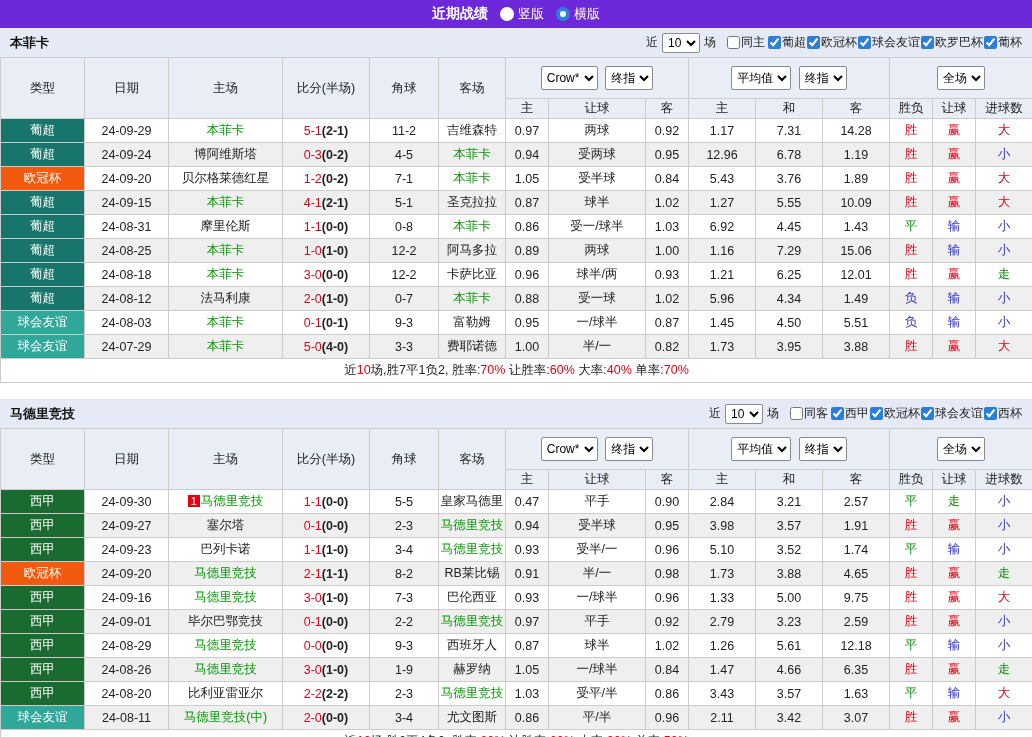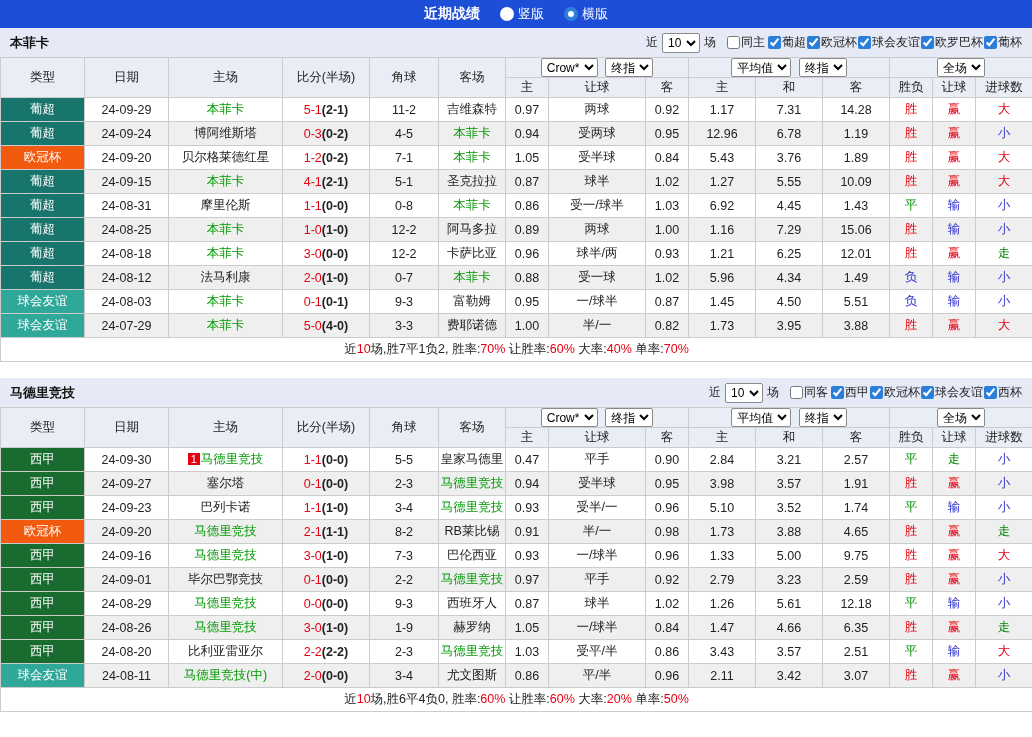--- a/index.html
+++ b/index.html
@@ -2,22 +2,22 @@
 <html><head>
 <meta charset="utf-8">
 <style>
   * { box-sizing: border-box; }
   html,body { margin:0; padding:0; }
   body {
     width:1032px; height:737px; overflow:hidden; background:#fff;
     font-family:"Liberation Sans","DejaVu Sans",sans-serif; font-size:12px; color:#222;
   }
   .topbar {
-    height:28px; background:#1d4ed8; color:#fff;
-    display:flex; align-items:center; justify-content:center; gap:20px;
+    height:28px; background:#6d28d9; color:#fff;
+    display:flex; align-items:center; justify-content:center; gap:12px;
   }
   .topbar .title { font-weight:bold; font-size:14px; }
   .radio-item { display:flex; align-items:center; gap:4px; font-size:13px; cursor:pointer; }
   .radio { width:14px; height:14px; border-radius:50%; background:#fff; display:inline-block; }
   .radio.selected { border:4px solid #2d7fd9; }
   .section-bar {
     height:29px; background:#e5eaf6; display:flex; align-items:center; padding:0 10px;
   }
   .section-bar .team { font-weight:bold; font-size:13px; color:#111; }
   .filters { margin-left:auto; display:flex; align-items:center; gap:2px; font-size:12px; color:#222; }
@@ -25,21 +25,21 @@
   select {
     font-size:12px; height:20px; border:1px solid #8a8a8a; background:#fff;
     border-radius:2px; padding:0 1px; font-family:inherit;
   }
   input[type=checkbox] { width:13px; height:13px; margin:0 1px; accent-color:#2b7fd9; }
   .cb { display:inline-flex; align-items:center; cursor:pointer; }
   .cb.same { margin-left:6px; }
   table { border-collapse:collapse; table-layout:fixed; width:1032px; border:1px solid #b5b5b5; }
   th,td { border:1px solid #ccc; text-align:center; padding:0; overflow:hidden; white-space:nowrap; }
   thead th { background:#e9edf5; font-weight:normal; font-size:12.5px; height:20px; color:#222; }
-  thead th.grp select { height:19px; margin:0 2px; }
+  thead th.grp select { height:24px; margin:8px 2px; }
   tbody td { height:24px; font-size:12.5px; }
   tr.odd td { background:#fff; }
   tr.even td { background:#efefef; }
   td.crow { background:#faf3e6; }
   td.avg  { background:#e9f3fa;text-align:center; }
   td.league { color:#fff; font-size:12.5px; }
   .focal { color:#009900; }
   .score-main { color:#e60012; }
   .score-half { color:#222;font-weight:bold; }
   .rank { background:#e60012; color:#fff; padding:0 3px; margin-right:1px; font-size:11px; }
@@ -541,21 +541,21 @@
           <td>24-08-20</td>
           <td><span>比利亚雷亚尔</span></td>
           <td><span class="score-main">2-2</span><span class="score-half">(2-2)</span></td>
           <td>2-3</td>
           <td><span class="focal">马德里竞技</span></td>
           <td class="crow">1.03</td>
           <td class="crow">受平/半</td>
           <td class="crow">0.86</td>
           <td class="avg">3.43</td>
           <td class="avg">3.57</td>
-          <td class="avg">2.51</td>
+          <td class="avg">1.63</td>
           <td class="res" style="color: rgb(0, 136, 0);">平</td>
           <td class="res" style="color: rgb(47, 47, 208);">输</td>
           <td class="res" style="color: rgb(230, 0, 18);">大</td>
         </tr>
         <tr class="even">
           <td class="league" style="background: rgb(47, 168, 154);">球会友谊</td>
           <td>24-08-11</td>
           <td><span class="focal">马德里竞技(中)</span></td>
           <td><span class="score-main">2-0</span><span class="score-half">(0-0)</span></td>
           <td>3-4</td>

